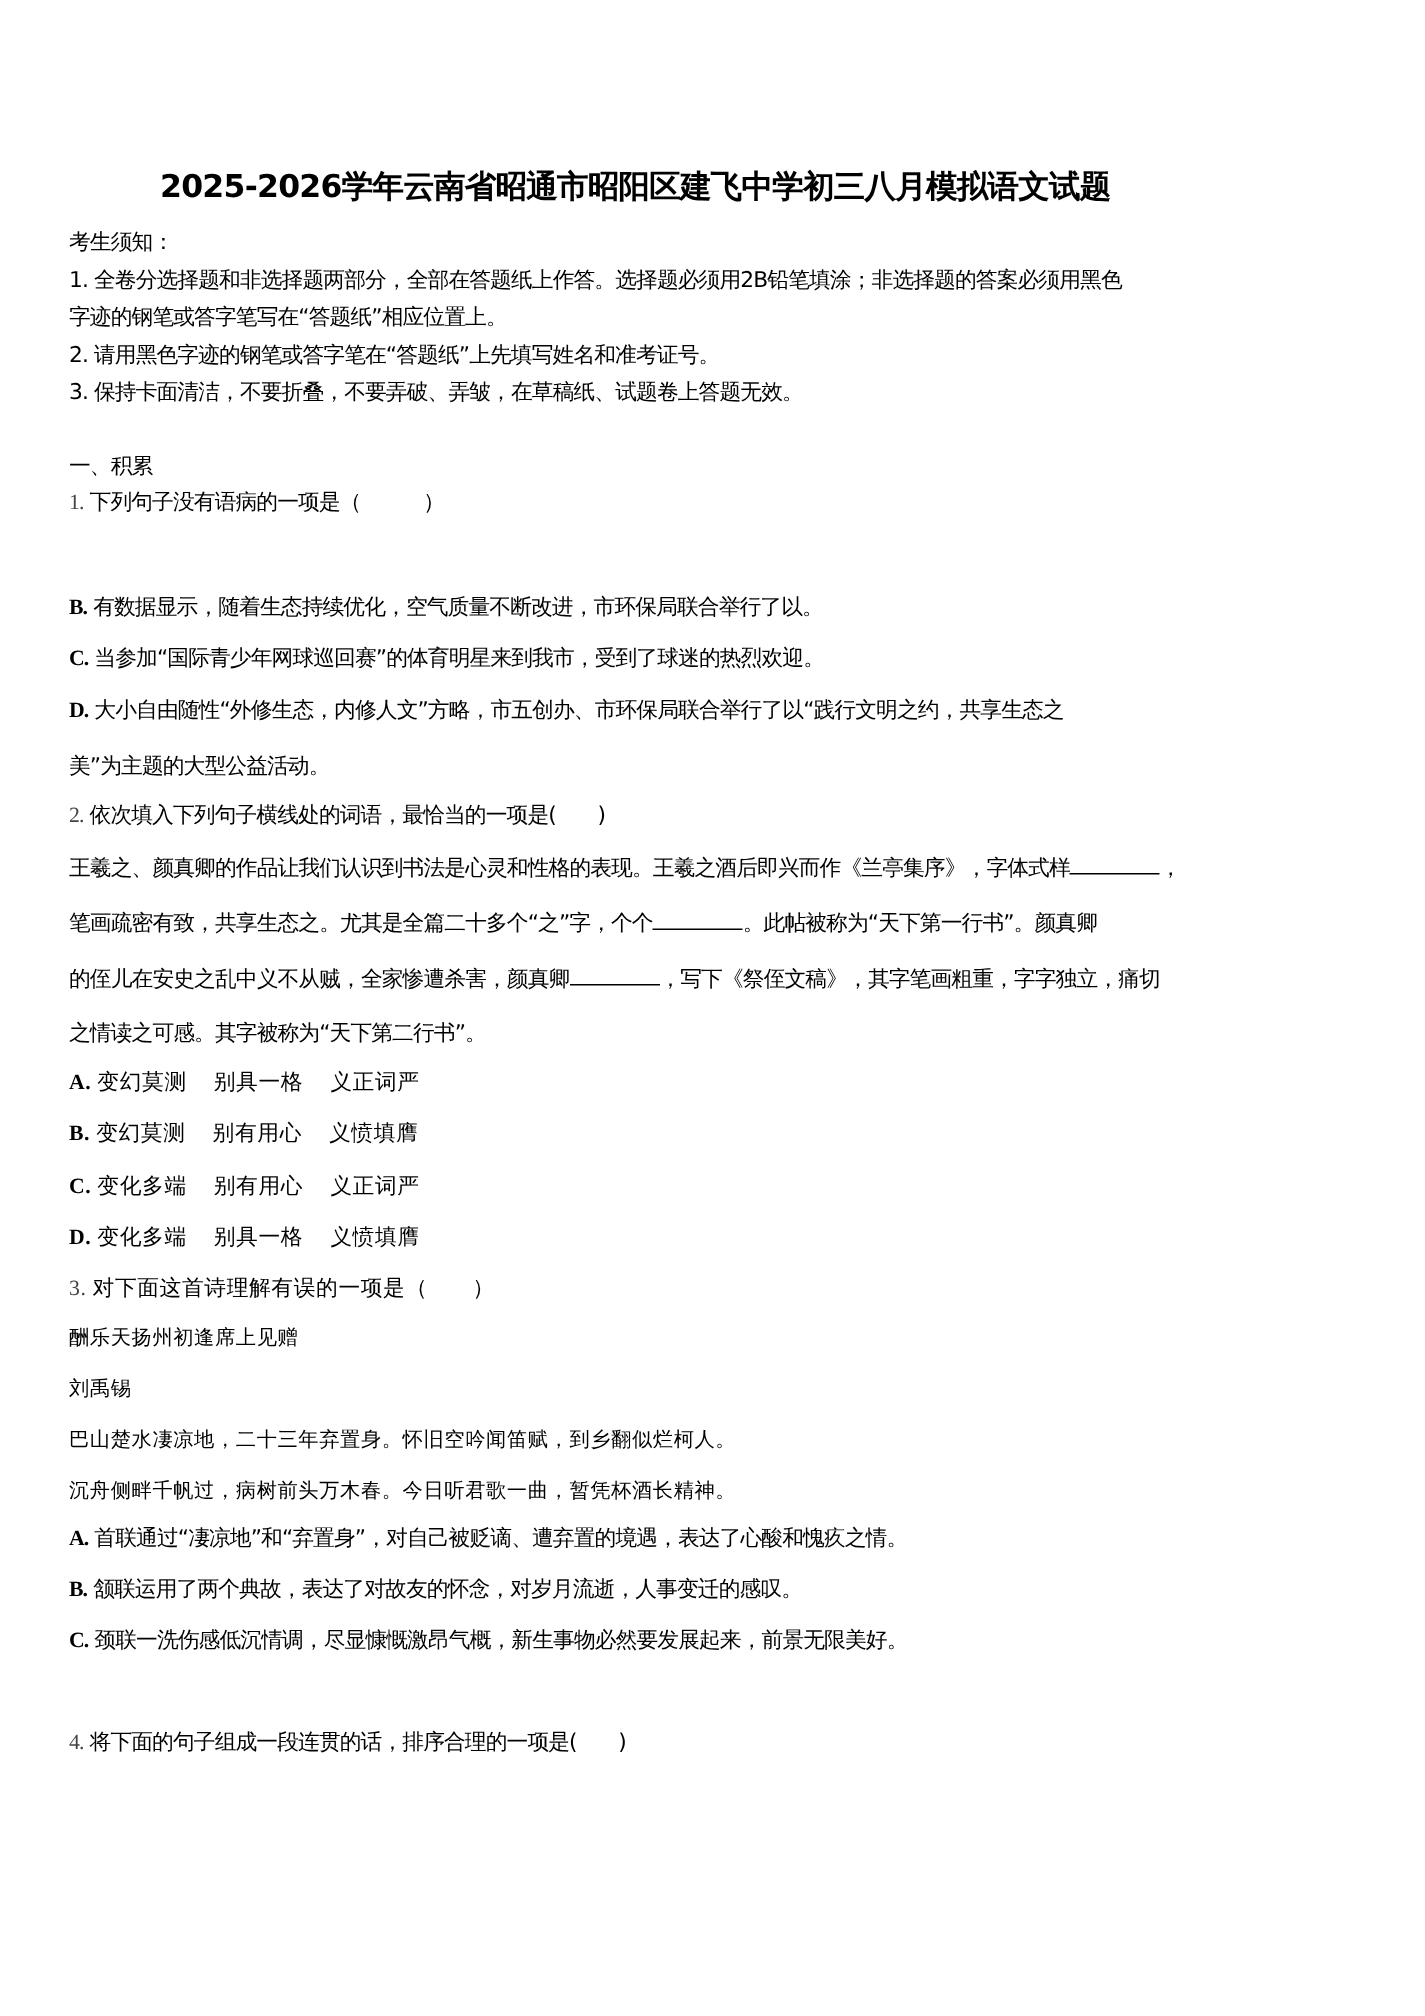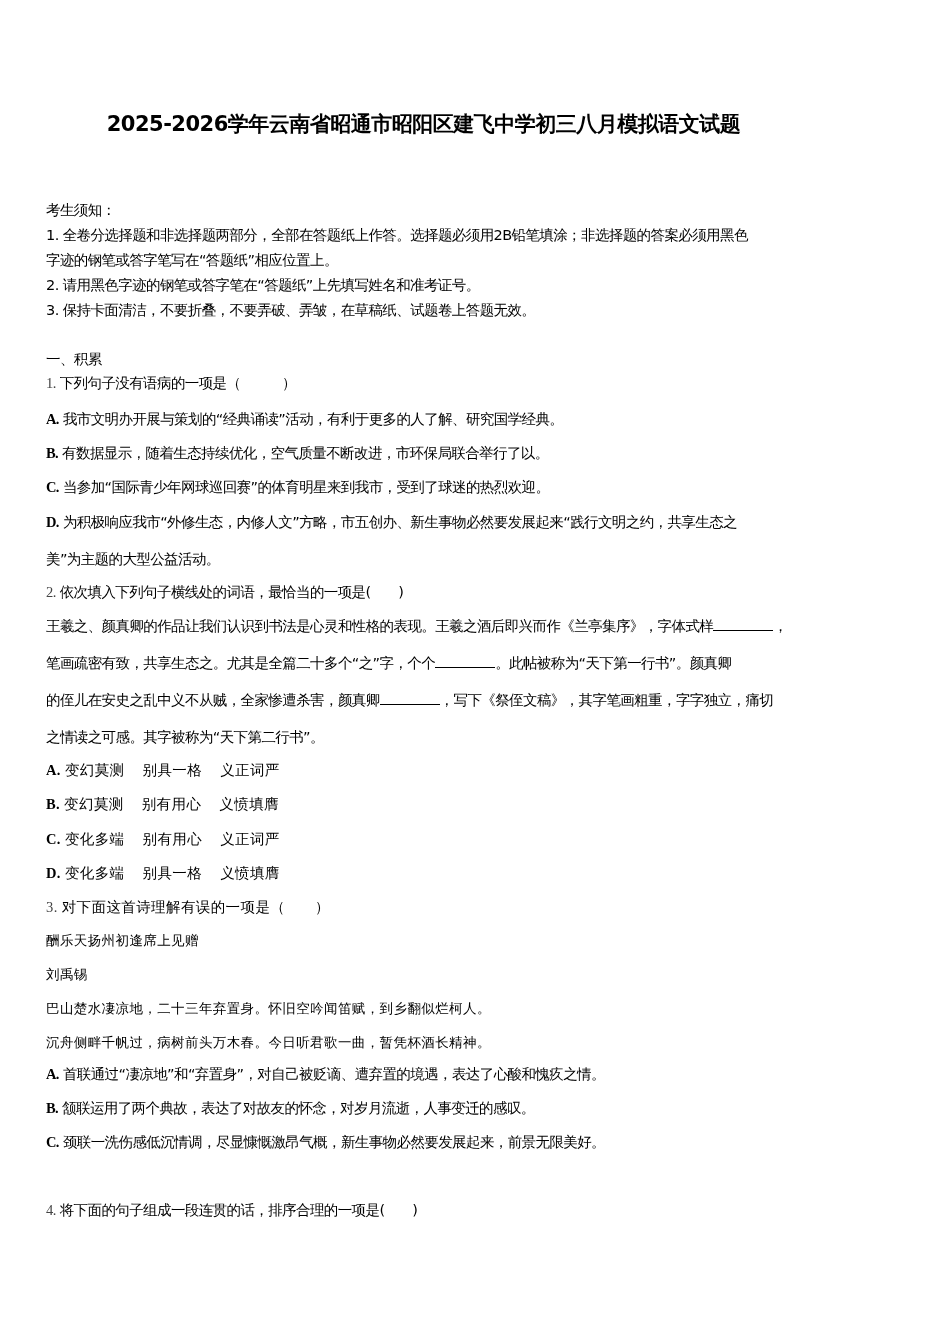--- a/index.html
+++ b/index.html
@@ -4,21 +4,21 @@
 <style>
   html, body { margin: 0; padding: 0; background: #ffffff; }
   body { width: 950px; height: 1344px; overflow: hidden; position: relative; color: #000; }
   .page { position: absolute; left: 0; top: 0; width: 950px; height: 1344px; }
   .title {
     position: absolute; left: 0; top: 110px; width: 847px; text-align: center;
     font-family: "DejaVu Sans", sans-serif; font-weight: bold; font-size: 21px; letter-spacing: -0.5px;
   }
   .ln {
     position: absolute; left: 46px; white-space: nowrap;
-    font-family: "DejaVu Sans", sans-serif; font-size: 14.5px; line-height: 20px; margin-top: 48px;
+    font-family: "DejaVu Sans", sans-serif; font-size: 14.5px; line-height: 20px;
   }
   .narrow { letter-spacing: -0.6px; }
   .serif { font-family: "DejaVu Serif", serif; letter-spacing: 0.4px; }
   .opt-label { font-family: "Liberation Serif", serif; font-weight: bold; margin-right: 4px; }
   .num { color: #444; font-family: "Liberation Serif", serif; margin-right: 4px; }
   .gap { display: inline-block; width: 18px; }
   .blank { display: inline-block; width: 60px; border-bottom: 1px solid #000; height: 14px; vertical-align: baseline; }
 </style>
 </head>
 <body>
@@ -31,31 +31,28 @@
   <div class="ln narrow" style="top:177px">1. 全卷分选择题和非选择题两部分，全部在答题纸上作答。选择题必须用2B铅笔填涂；非选择题的答案必须用黑色</div>
   <div class="ln narrow" style="top:202px">字迹的钢笔或答字笔写在“答题纸”相应位置上。</div>
   <div class="ln narrow" style="top:227px">2. 请用黑色字迹的钢笔或答字笔在“答题纸”上先填写姓名和准考证号。</div>
   <div class="ln narrow" style="top:252px">3. 保持卡面清洁，不要折叠，不要弄破、弄皱，在草稿纸、试题卷上答题无效。</div>
 
   <div class="ln narrow" style="top:301px">一、积累</div>
 
   <div class="ln narrow" style="top:325px">
     <span class="num">1.</span><span>下列句子没有语病的一项是（　　　）</span>
   </div>
-  <div class="ln narrow" style="top:361px">
-    <span class="opt-label">A.</span><span>我市文明办开展与策划的“经典诵读”活动，有利于更多的人了解、研究国学经典。</span>
-  </div>
   <div class="ln narrow" style="top:395px">
     <span class="opt-label">B.</span><span>有数据显示，随着生态持续优化，空气质量不断改进，市环保局联合举行了以。</span>
   </div>
   <div class="ln narrow" style="top:429px">
     <span class="opt-label">C.</span><span>当参加“国际青少年网球巡回赛”的体育明星来到我市，受到了球迷的热烈欢迎。</span>
   </div>
   <div class="ln narrow" style="top:464px">
-    <span class="opt-label">D.</span><span>为积极响应我市“外修生态，内修人文”方略，市五创办、新生事物必然要发展起来“践行文明之约，共享生态之</span>
+    <span class="opt-label">D.</span><span>大小自由随性“外修生态，内修人文”方略，市五创办、市环保局联合举行了以“践行文明之约，共享生态之</span>
   </div>
   <div class="ln narrow" style="top:501px">美”为主题的大型公益活动。</div>
 
   <div class="ln narrow" style="top:534px">
     <span class="num">2.</span><span>依次填入下列句子横线处的词语，最恰当的一项是(　　)</span>
   </div>
   <div class="ln narrow" style="top:568px">
     <span>王羲之、颜真卿的作品让我们认识到书法是心灵和性格的表现。王羲之酒后即兴而作《兰亭集序》，字体式样</span><span class="blank"></span><span>，</span>
   </div>
   <div class="ln narrow" style="top:605px">

